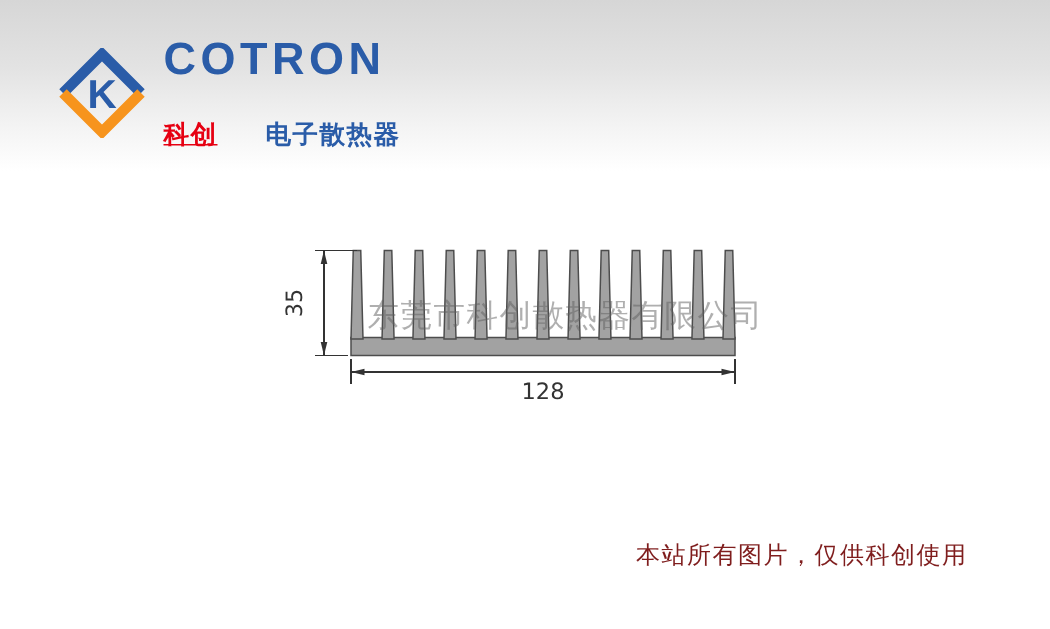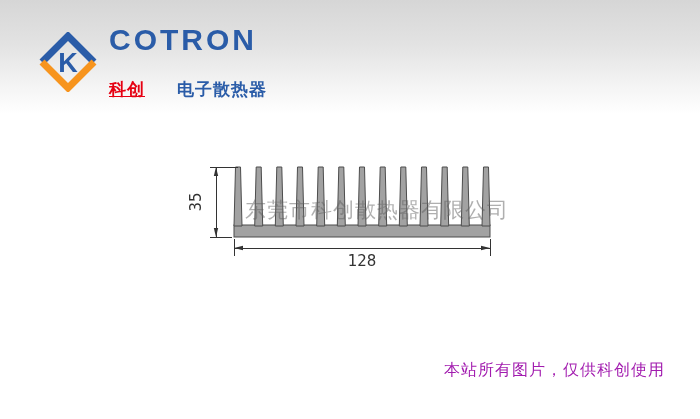--- a/index.html
+++ b/index.html
@@ -39,21 +39,21 @@
   #profile-svg{position:absolute;left:180px;top:26px;z-index:2;} 
   .dim-line{stroke:#333333;stroke-width:1;fill:none;shape-rendering:crispEdges;}
   .dim-arrow{fill:#333333;stroke:none;}
   .dim-text{
     font-family:"DejaVu Sans","Liberation Sans",sans-serif;
     font-size:15px;fill:#333333;
   }
   
   .notice{
     position:absolute;left:424px;top:360px;
-    font-size:16px;color:#a21caf;letter-spacing:1px;white-space:nowrap;margin-left:20px;
+    font-size:16px;color:#7f1d1d;letter-spacing:1px;white-space:nowrap;
   }
 </style>
 </head>
 <body>
 
 <div class="page">
 
   <header class="header">
     <div class="logo-block">
       <svg class="logo-mark" viewBox="0 0 60 60">

